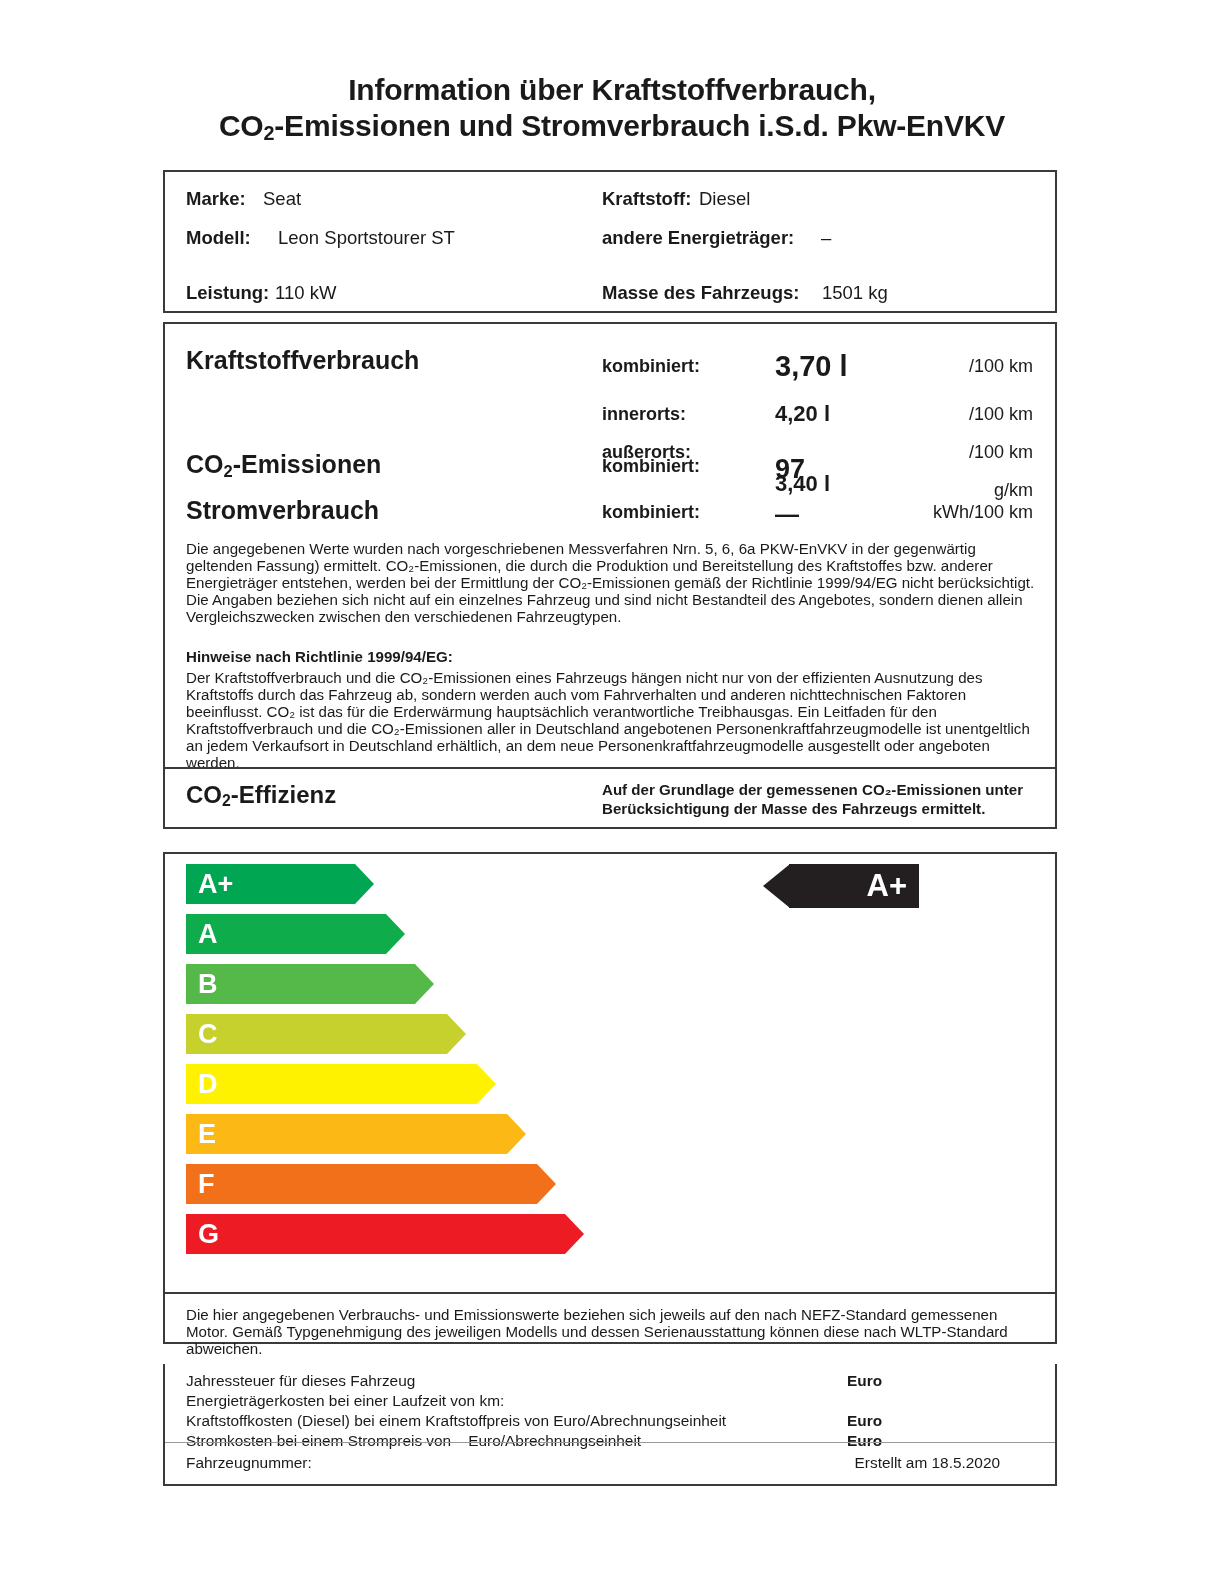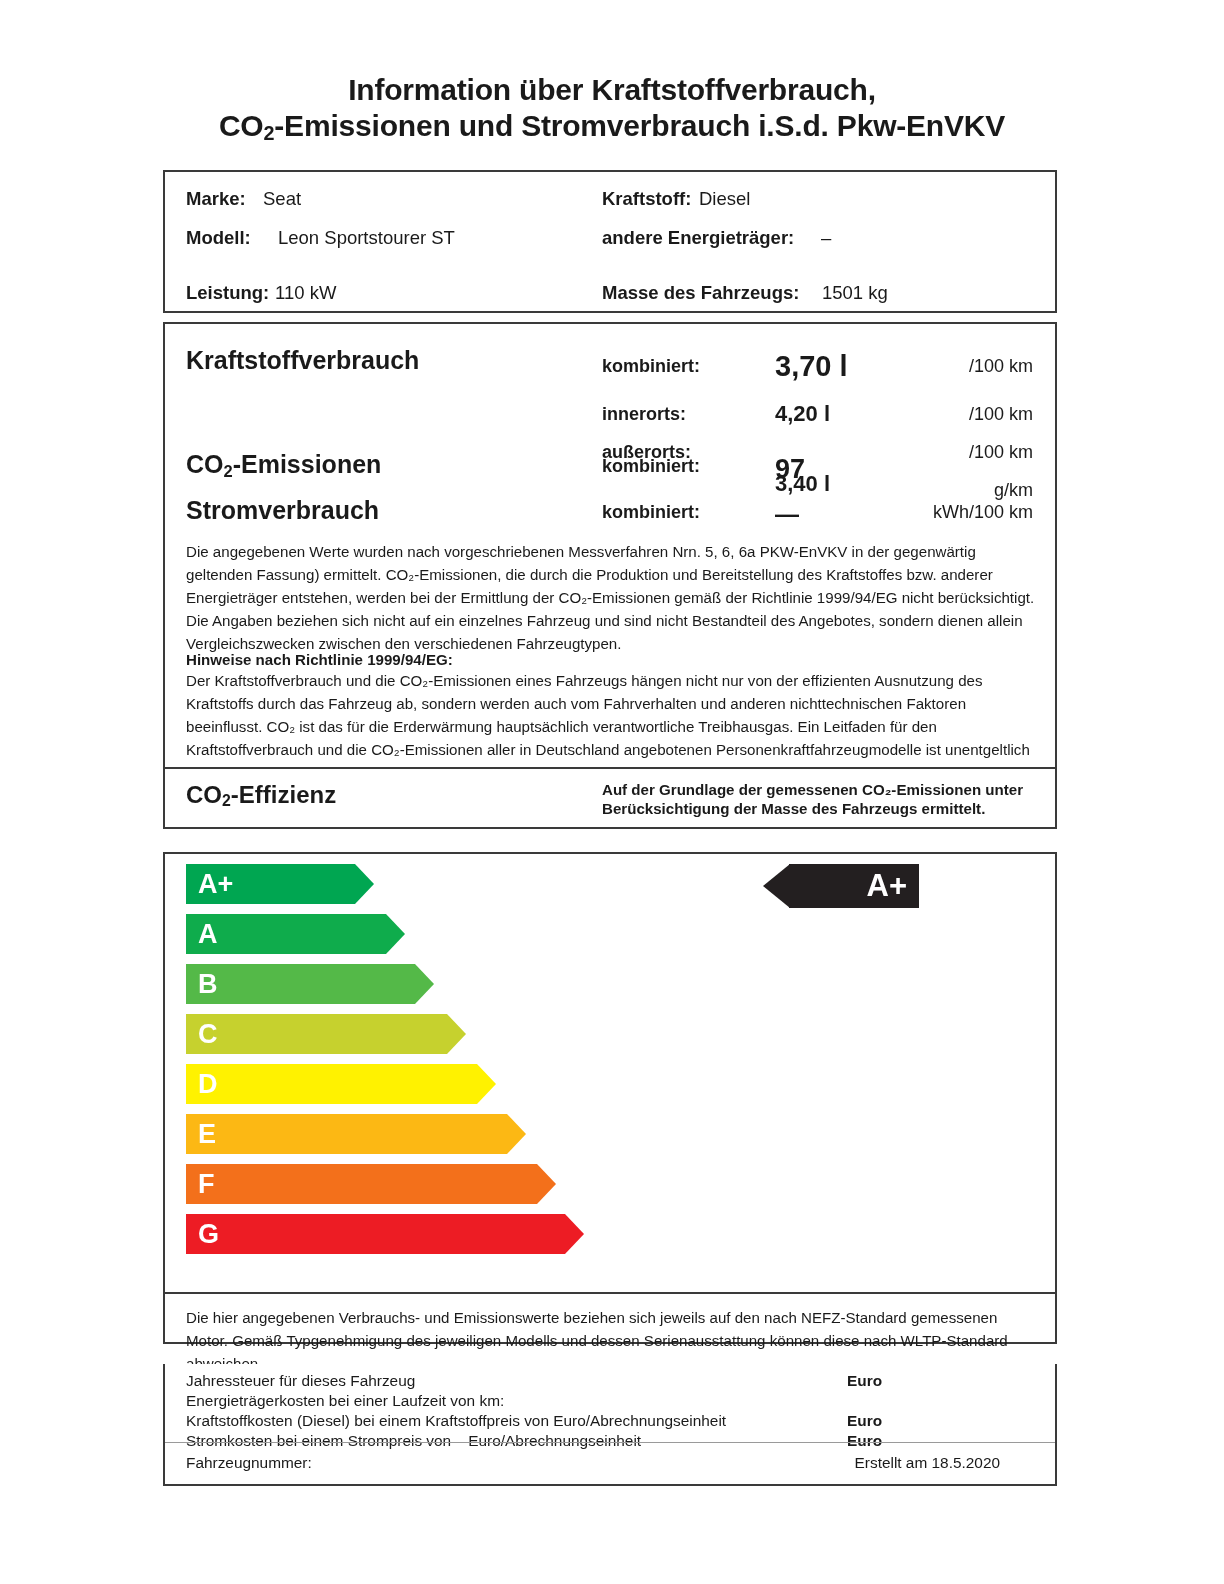--- a/index.html
+++ b/index.html
@@ -93,21 +93,21 @@
     white-space: nowrap;
     text-align: right;
   }
 
   
   .legal {
     position: absolute;
     left: 21px;
     width: 856px;
     font-size: 15.1px;
-    line-height: 23px;
+    line-height: 17px;
     text-align: left;
   }
   .legal-head { font-weight: bold; }
 
   
   #efficiency-head-box { top: 767px; height: 62px; }
   #eff-title {
     position: absolute;
     left: 21px;
     top: 12px;

